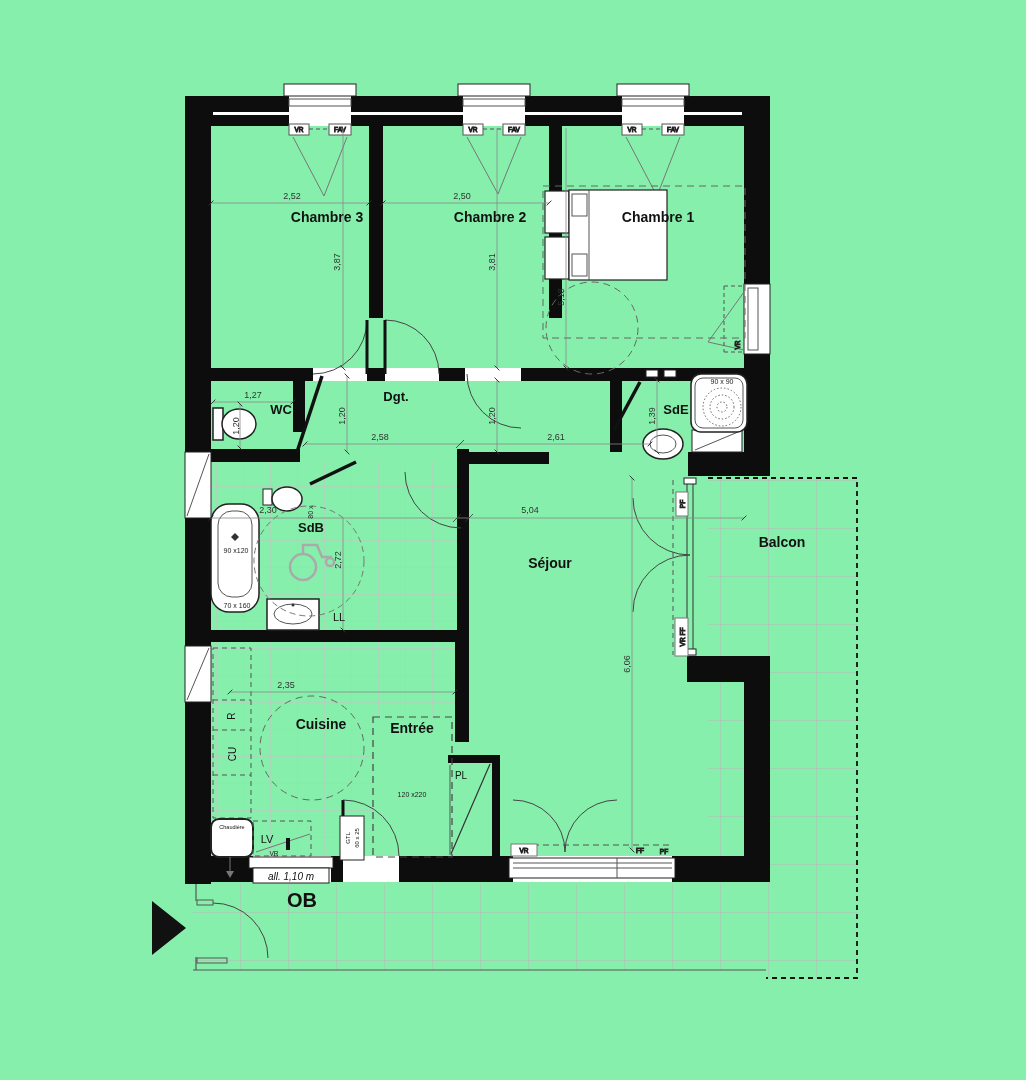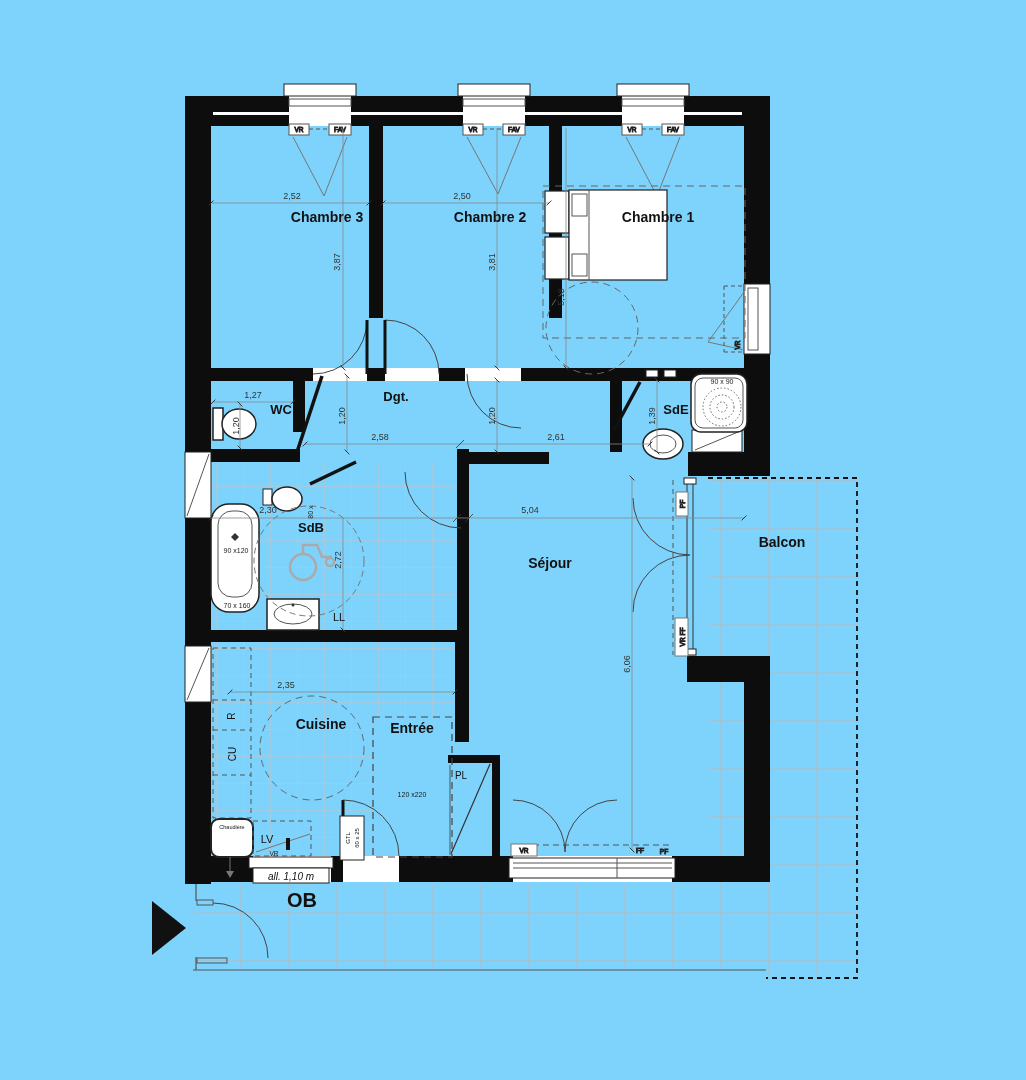--- a/index.html
+++ b/index.html
@@ -1,16 +1,16 @@
 <!DOCTYPE html>
 <html><head>
 <meta charset="utf-8">
 <style>
   html,body{margin:0;padding:0;background:#ffffff;}
-  .stage{width:1026px;height:1080px;position:relative;background:#7dd3fc;overflow:hidden;}
+  .stage{width:1026px;height:1080px;position:relative;background:#86efac;overflow:hidden;}
   svg{position:absolute;left:0;top:0;}
   text{font-family:"Liberation Sans", sans-serif;fill:#111;}
   .room{font-size:14px;font-weight:bold;}
   .room-s{font-size:13px;font-weight:bold;}
   .dim{font-size:9px;fill:#333;font-weight:normal;}
   .tiny{font-size:6.5px;fill:#222;}
   .size{font-size:7px;fill:#222;}
   .ob{font-size:20px;font-weight:bold;}
   .allege{font-size:10px;font-style:italic;}
   .lab{font-size:10px;}

